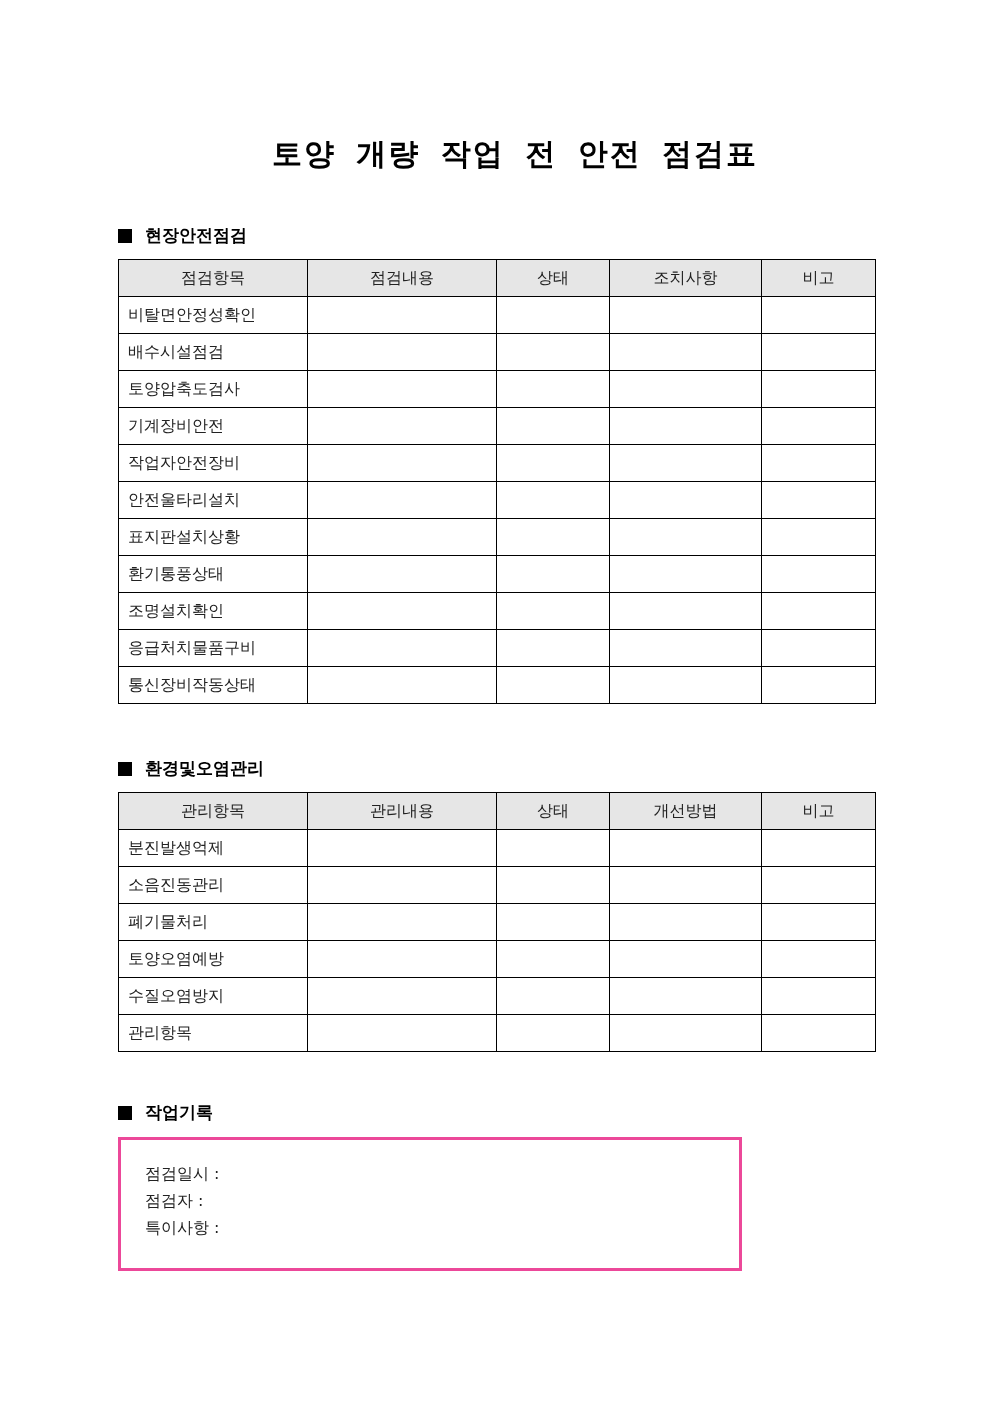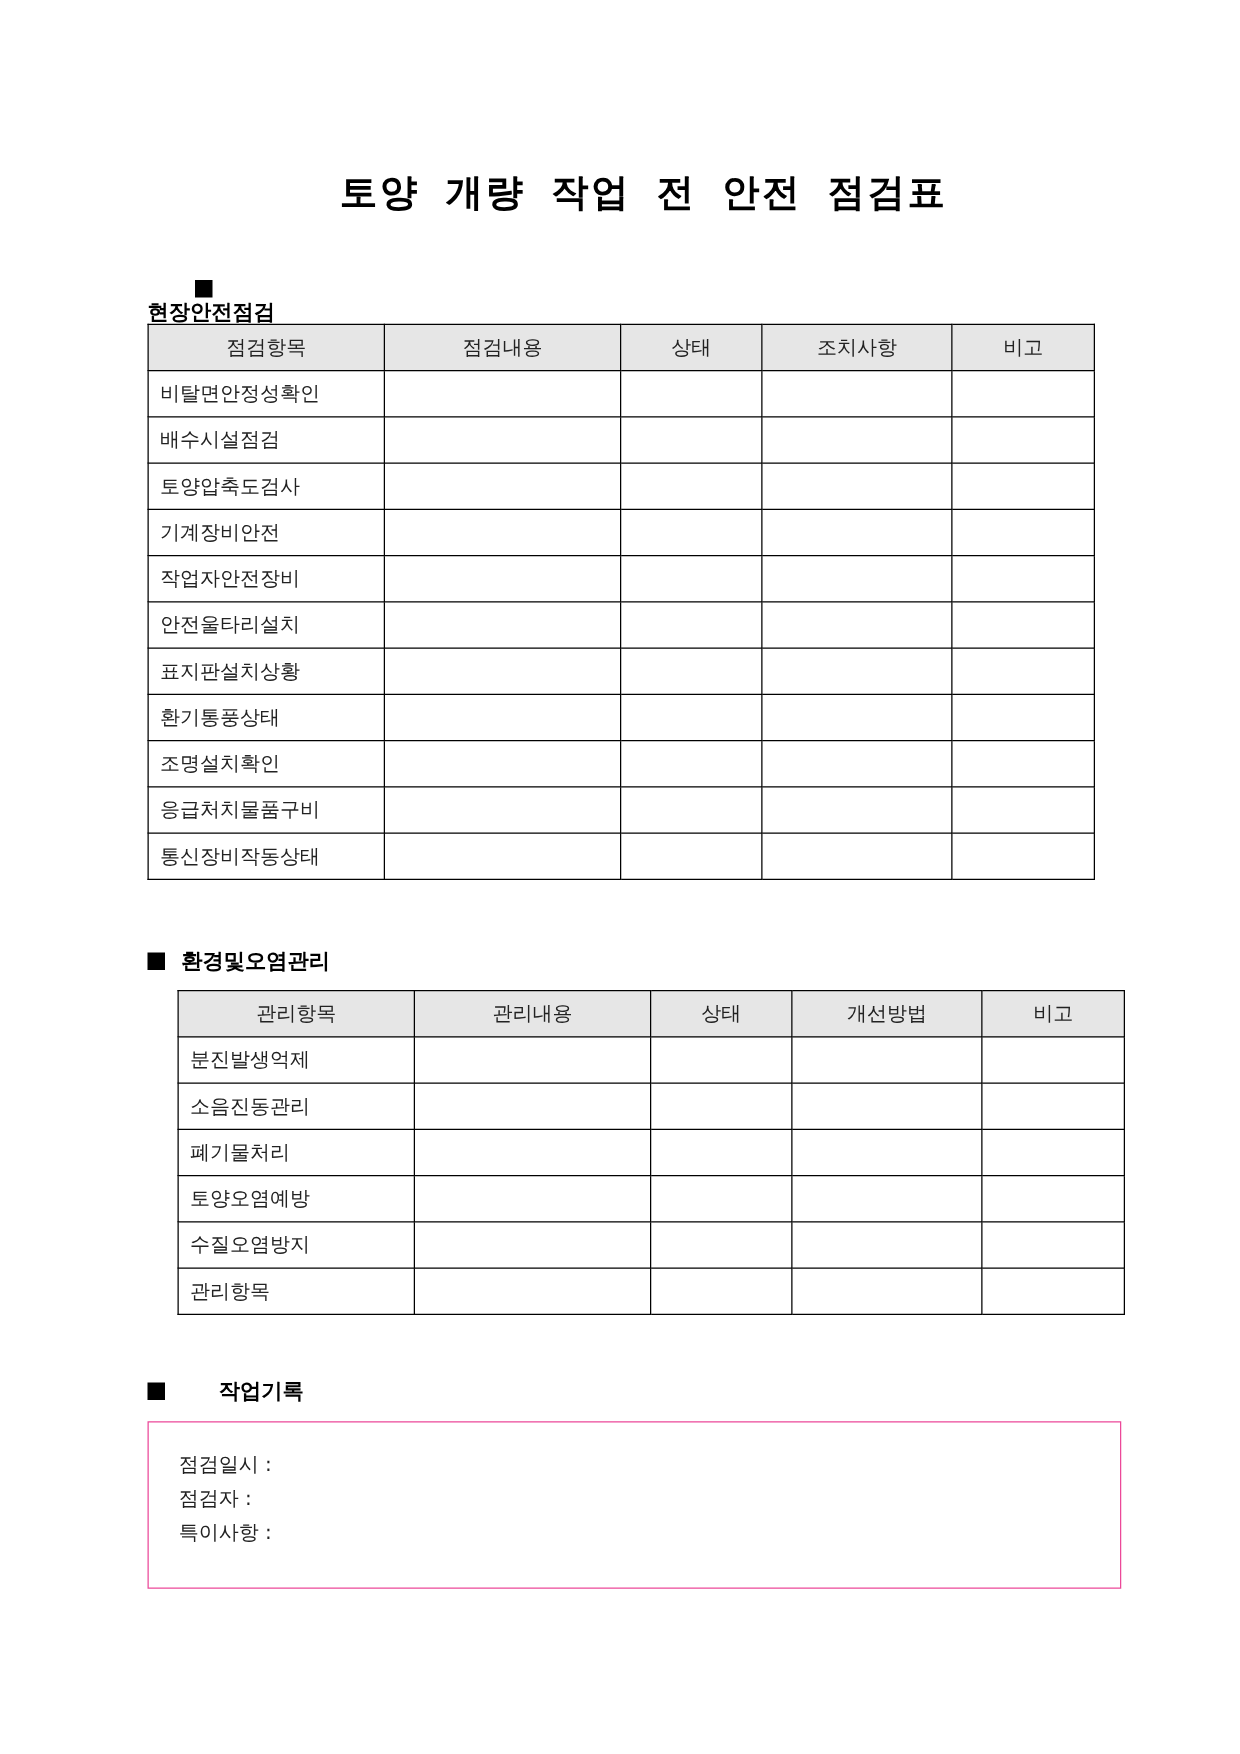--- a/index.html
+++ b/index.html
@@ -27,32 +27,32 @@
       font-size: 16px;
     }
     table.grid th, table.grid td {
       border: 1px solid #000; height: 37px; padding: 0; box-sizing: border-box;
     }
     table.grid th {
       background: #e6e6e6; font-weight: normal; color: #222;
     }
     table.grid td.item { padding-left: 9px; text-align: left; color: #222; }
     .record-box {
-      position: absolute; left: 118px; top: 1137px; width: 779px; height: 134px;
-      border: 1px solid #ec4899; box-sizing: border-box;
+      position: absolute; left: 118px; top: 1137px; width: 624px; height: 134px;
+      border: 3px solid #ec4899; box-sizing: border-box;
       padding: 20px 0 0 24px; font-size: 16px; color: #222;
     }
     .record-line { height: 27px; line-height: 27px; }
   </style>
 </head>
 <body>
 
 <div class="title">토양 개량 작업 전 안전 점검표</div>
 
-<div class="section-heading" style="top:224px;flex-direction:column;">
+<div class="section-heading" style="top:224px;">
   <span class="sq"></span>
   <span>현장안전점검</span>
 </div>
 
 <table class="grid" style="top:259px;">
   <colgroup>
     <col style="width:189px">
       <col style="width:189px">
       <col style="width:113px">
       <col style="width:152px">
@@ -146,21 +146,21 @@
         <td></td>
       </tr>
     </tbody>
 </table>
 
 <div class="section-heading" style="top:757px;">
   <span class="sq"></span>
   <span>환경및오염관리</span>
 </div>
 
-<table class="grid" style="top:792px;margin-left:24px;">
+<table class="grid" style="top:792px;">
   <colgroup>
     <col style="width:189px">
       <col style="width:189px">
       <col style="width:113px">
       <col style="width:152px">
       <col style="width:114px">
   </colgroup>
   <thead>
     <tr>
       <th>관리항목</th>
@@ -209,21 +209,21 @@
       <tr>
         <td class="item">관리항목</td>
         <td></td>
         <td></td>
         <td></td>
         <td></td>
       </tr>
     </tbody>
 </table>
 
-<div class="section-heading" style="top:1101px;gap:30px;">
+<div class="section-heading" style="top:1101px;">
   <span class="sq"></span>
   <span>작업기록</span>
 </div>
 
 <div class="record-box">
   <div class="record-line">
     <span>점검일시 :</span>
     <span></span>
   </div>
   <div class="record-line">

